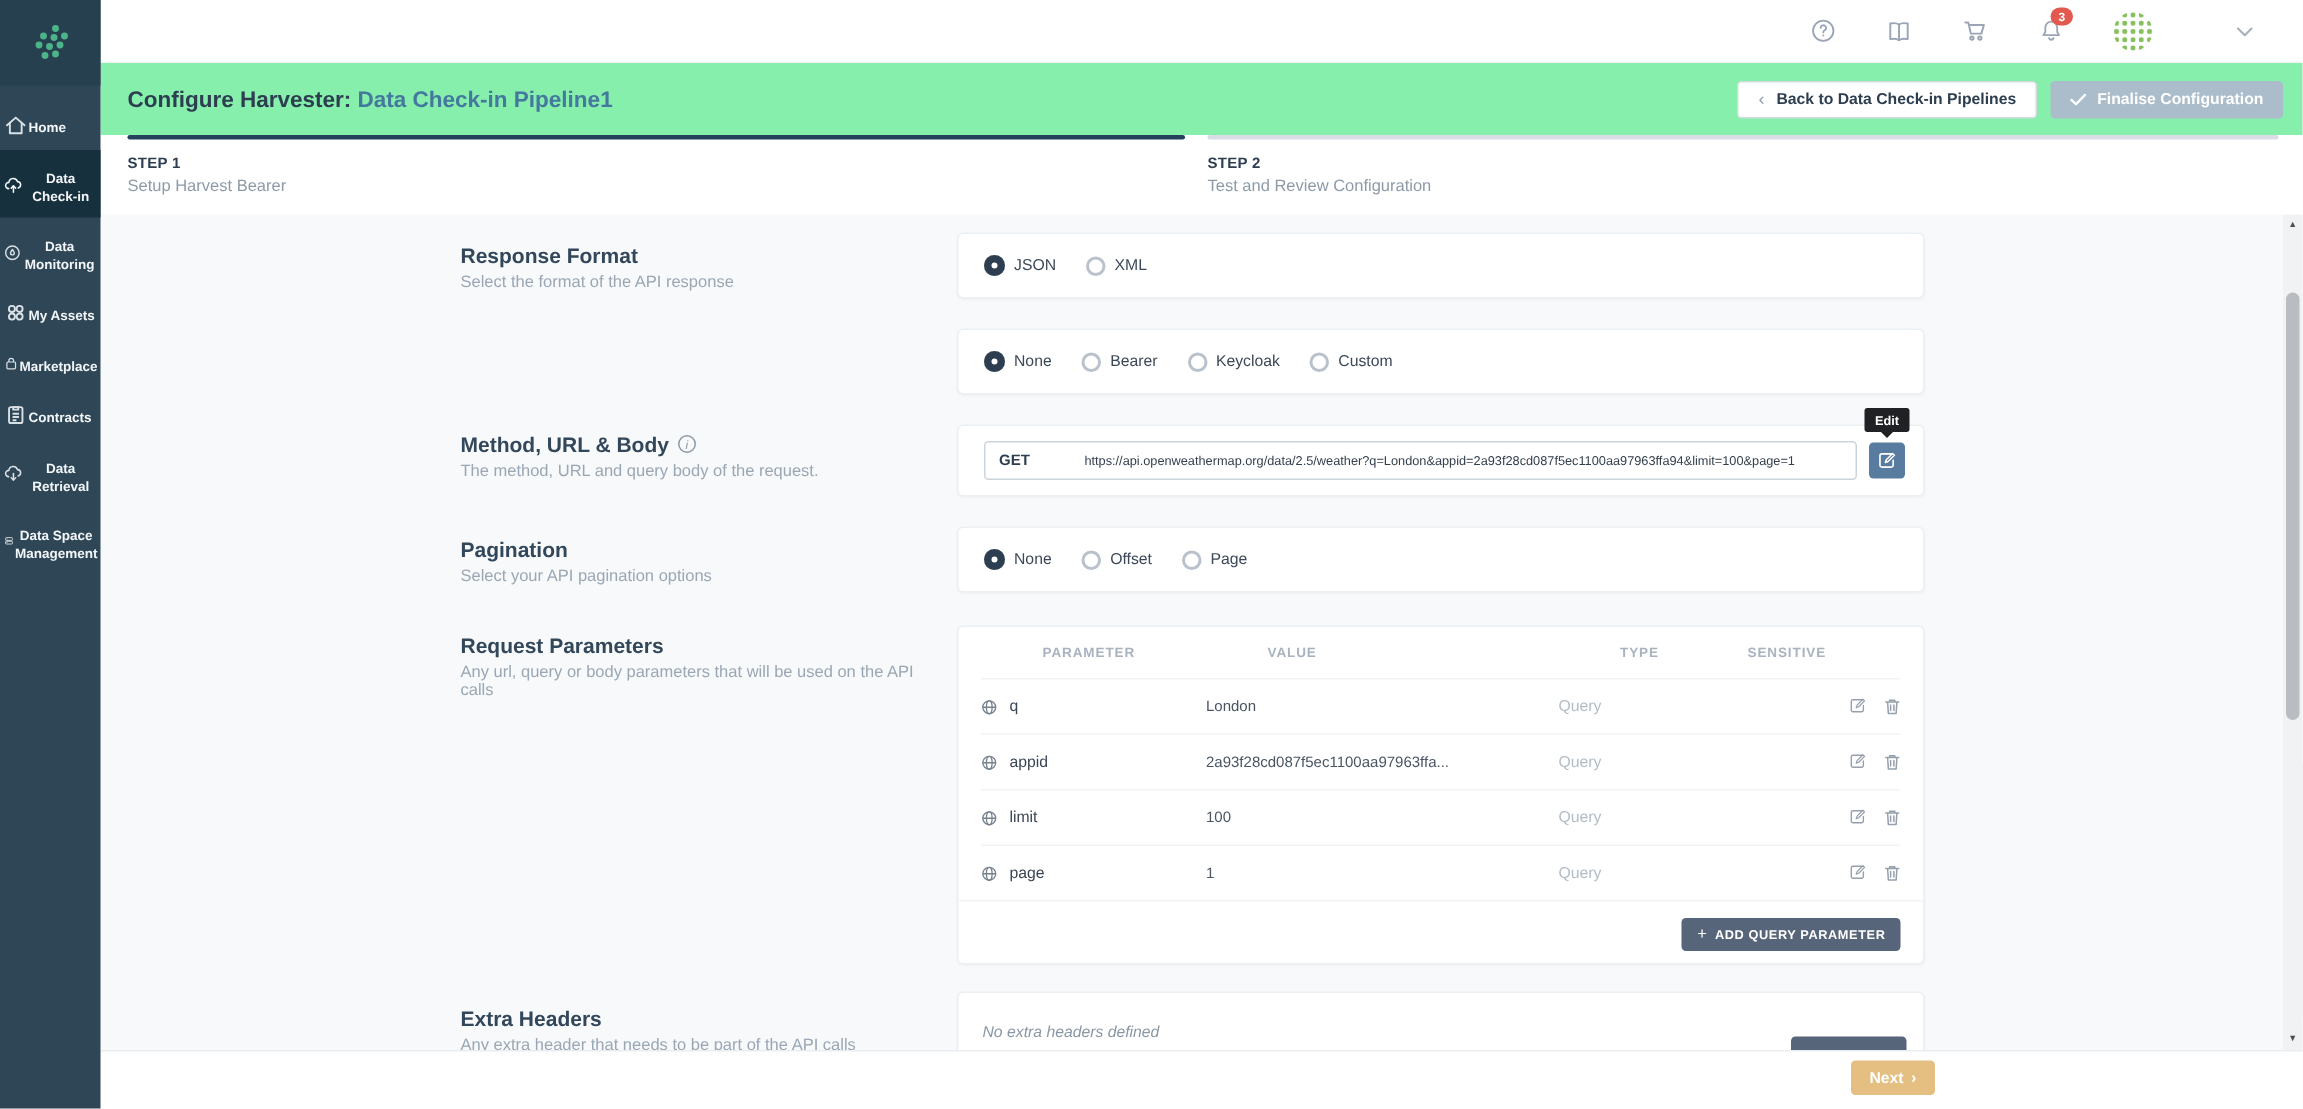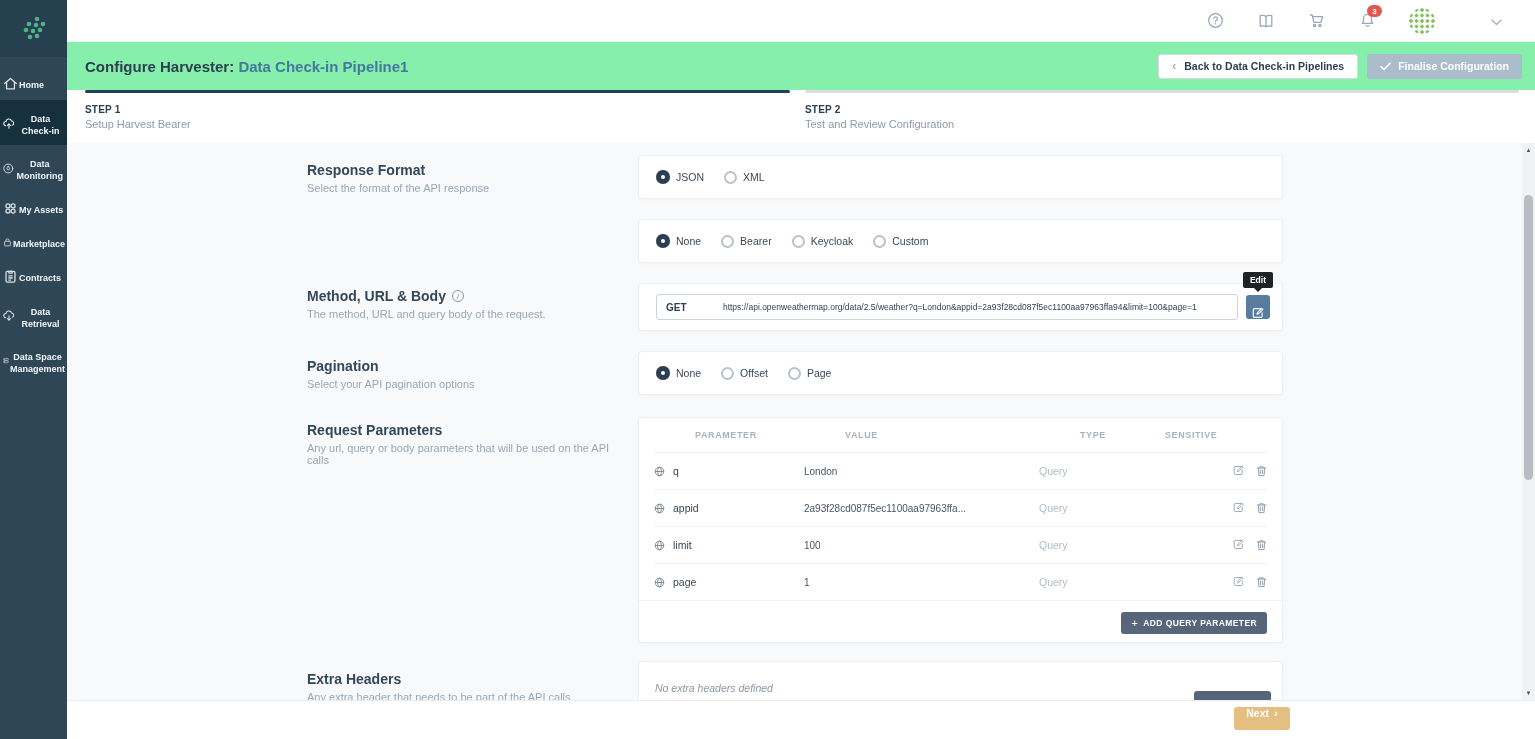--- a/index.html
+++ b/index.html
@@ -50,21 +50,21 @@
   .radio-card { display:flex; align-items:center; padding-left:17px; gap:20px; }
   .radio-opt { display:flex; align-items:center; gap:6px; cursor:pointer; }
   .radio { width:13px; height:13px; border-radius:50%; border:2px solid #b9c2cc; background:#fff; flex:none; }
   .radio.selected { border:none; background:#2c3e50; box-shadow:inset 0 0 0 5px #2c3e50, inset 0 0 0 7px #fff; width:14px; height:14px; }
   .radio-lbl { font-size:10.5px; color:#3c4858; }
   
   .method-card { display:flex; align-items:center; padding:0 12px 0 17px; gap:8px; }
   .url-box { flex:1; height:26px; border:1px solid #ccd4db; border-radius:3px; display:flex; align-items:center; background:#fff; }
   .method-txt { font-size:10px; font-weight:bold; color:#2c3e50; padding:0 16px 0 9px; }
   .url-txt { flex:1; text-align:center; font-size:8.5px; color:#333f4c; white-space:nowrap; overflow:hidden; padding-right:20px; }
-  .btn-edit { position:relative; width:24px; height:24px; background:#587c9f; border:none; border-radius:3px; color:#fff; display:flex; align-items:flex-end; justify-content:center; cursor:pointer; flex:none; }
+  .btn-edit { position:relative; width:24px; height:24px; background:#587c9f; border:none; border-radius:3px; color:#fff; display:flex; align-items:center; justify-content:center; cursor:pointer; flex:none; }
   .tooltip { position:absolute; top:-23px; right:-3px; background:#1f2124; color:#fff; font-size:8.5px; font-weight:bold; padding:3px 7px; border-radius:2px; white-space:nowrap; }
   .tooltip:after { content:""; position:absolute; left:50%; bottom:-4px; margin-left:-4px; border:4px solid transparent; border-top-color:#1f2124; border-bottom:none; }
   
   .ptable { padding:0 15px; }
   .prow { display:grid; grid-template-columns:150px 235px 85px 90px 1fr; align-items:center; }
   .prow.head { height:34px; }
   .prow.data { height:37px; border-top:1px solid #f1f3f6; }
   .col-h { font-size:9px; font-weight:bold; color:#a9b3bf; letter-spacing:0.6px;margin-left:41px; }
   .pname-cell { display:flex; align-items:center; gap:8px; font-size:10.5px; color:#3a4654; }
   .pval { font-size:10px; color:#4a5563; }
@@ -72,21 +72,21 @@
   .pacts { display:flex; justify-content:flex-end; gap:12px; color:#95a0ac; }
   .icon-btn { background:none; border:none; padding:0; color:#95a0ac; cursor:pointer; display:flex; }
   .add-row { display:flex; justify-content:flex-end; padding:11px 15px 12px; border-top:1px solid #f1f3f6; }
   .btn-add { display:flex; align-items:center; gap:5px; background:#56657a; color:#fff; border:none; border-radius:3px; font-size:8.5px; font-weight:bold; letter-spacing:0.4px; padding:6px 10px; cursor:pointer; }
   .btn-add .plus { font-size:11px; font-weight:normal; line-height:8px; }
   
   .empty-txt { font-style:italic; font-size:10.5px; color:#8a97a4; padding:20px 0 0 16px; }
   .clipped-btn { position:absolute; right:11px; top:29px; width:77px; height:20px; background:#56657a; border:none; border-radius:3px; cursor:pointer; }
   
   .footer-bar { position:absolute; left:67px; top:700px; width:1468px; height:39px; background:#fff; border-top:1px solid #eaedf0; }
-  .btn-next { position:absolute; left:1167px; top:6px; width:56px; height:23px; background:#e5bf81; border:none; border-radius:3px; color:#fff; font-size:10.5px; font-weight:bold; cursor:pointer; display:flex; justify-content:center; gap:5px; }
+  .btn-next { position:absolute; left:1167px; top:6px; width:56px; height:23px; background:#e5bf81; border:none; border-radius:3px; color:#fff; font-size:10.5px; font-weight:bold; cursor:pointer; display:flex; align-items:center; justify-content:center; gap:5px; }
   .btn-next .nchev { font-size:11px; }
   
   .vscroll { position:absolute; right:0; top:143px; width:13px; height:557px; background:#f1f2f4; z-index:5; }
   .varrow { position:absolute; left:0; width:13px; height:12px; color:#4b4f55; font-size:6px; display:flex; align-items:center; justify-content:center; cursor:pointer; }
   .varrow.up { top:1px; } .varrow.down { bottom:1px; }
   .vthumb { position:absolute; left:2px; top:52px; width:9px; height:285px; background:#b9bdc2; border-radius:5px; cursor:pointer; }
 </style>
 </head>
 <body>
 

